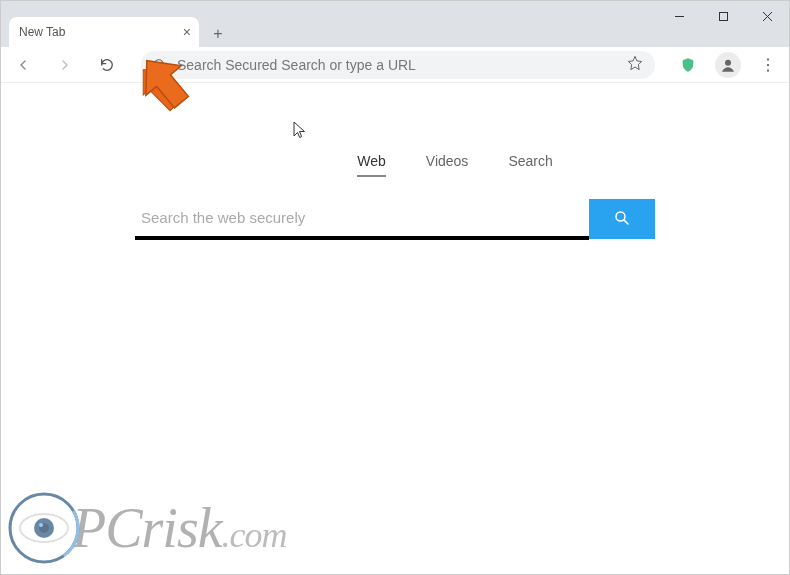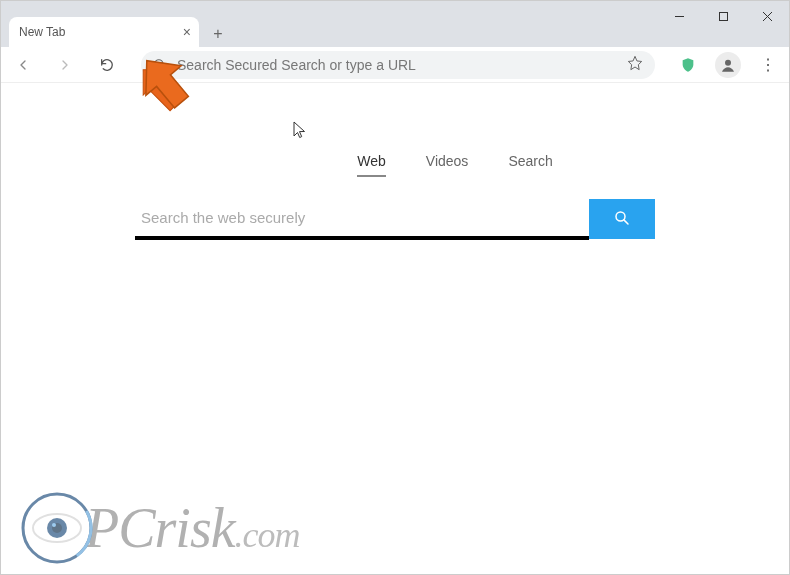--- a/index.html
+++ b/index.html
@@ -218,21 +218,21 @@
     .orange-arrow {
       position: absolute;
       left: 132px;
       top: 50px;
       pointer-events: none;
     }
     
     .watermark {
       position: absolute;
       bottom: 10px;
-      left: 20px;
+      left: 7px;
       display: flex;
       align-items: center;
       opacity: 0.65;
     }
     .watermark-eye {
       width: 72px;
       height: 72px;
       position: relative;
       margin-right: -8px;
     }

